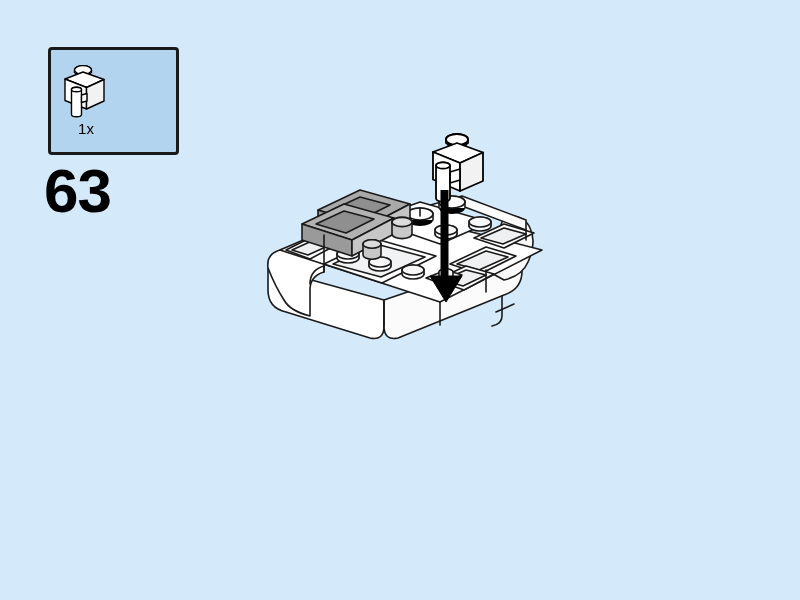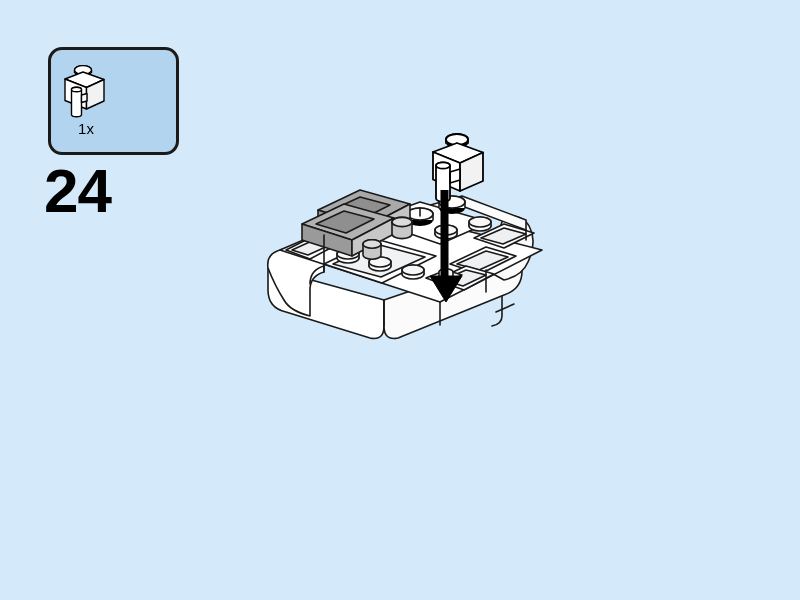--- a/index.html
+++ b/index.html
@@ -23,21 +23,21 @@
 
   
   #parts-box {
     position: absolute;
     left: 48px;
     top: 47px;
     width: 131px;
     height: 108px;
     background: #b3d4ef;
     border: 3px solid #1a1a1a;
-    border-radius: 14px;
+    border-radius: 4px;
     box-sizing: border-box;
   }
   .part-slot {
     position: absolute;
     top: 12px;
     width: 58px;
     height: 86px;
   }
   #part-slot-0 { left: 6px; }
   #part-slot-1 { left: 62px; }
@@ -132,21 +132,21 @@
             <path d="M24.5 33 L30 31.5 L30 39 L24.5 40.5 Z" fill="#fff"></path>
           </g>
         </svg>
       </div>
       <div class="part-count">1x</div>
     </div>
 
 
   </div>
 
-  <div id="step-number">24</div>
+  <div id="step-number">63</div>
 
   <div id="model-stage">
     <svg id="model-svg" width="310" height="260" viewBox="0 0 310 260" xmlns="http://www.w3.org/2000/svg">
       <g stroke="#1a1a1a" stroke-width="1.6" stroke-linejoin="round" stroke-linecap="round" fill="none">
 
         <path d="M18 148 L18 170 q0 18 18 22 L120 218 q14 3 14 -12 L134 180 Z" fill="#ffffff"></path>
 
         <path d="M134 180 L134 206 q0 15 14 12 L254 175 q18 -6 18 -24 L272 133 Z" fill="#fbfbfb"></path>
 
         <path d="M18 148 q-2 -14 12 -18 L74 115 L74 152 q-14 4 -14 18 L60 196 q-20 -5 -26 -16 q-9 -14 -16 -32 Z" fill="#ffffff"></path>

